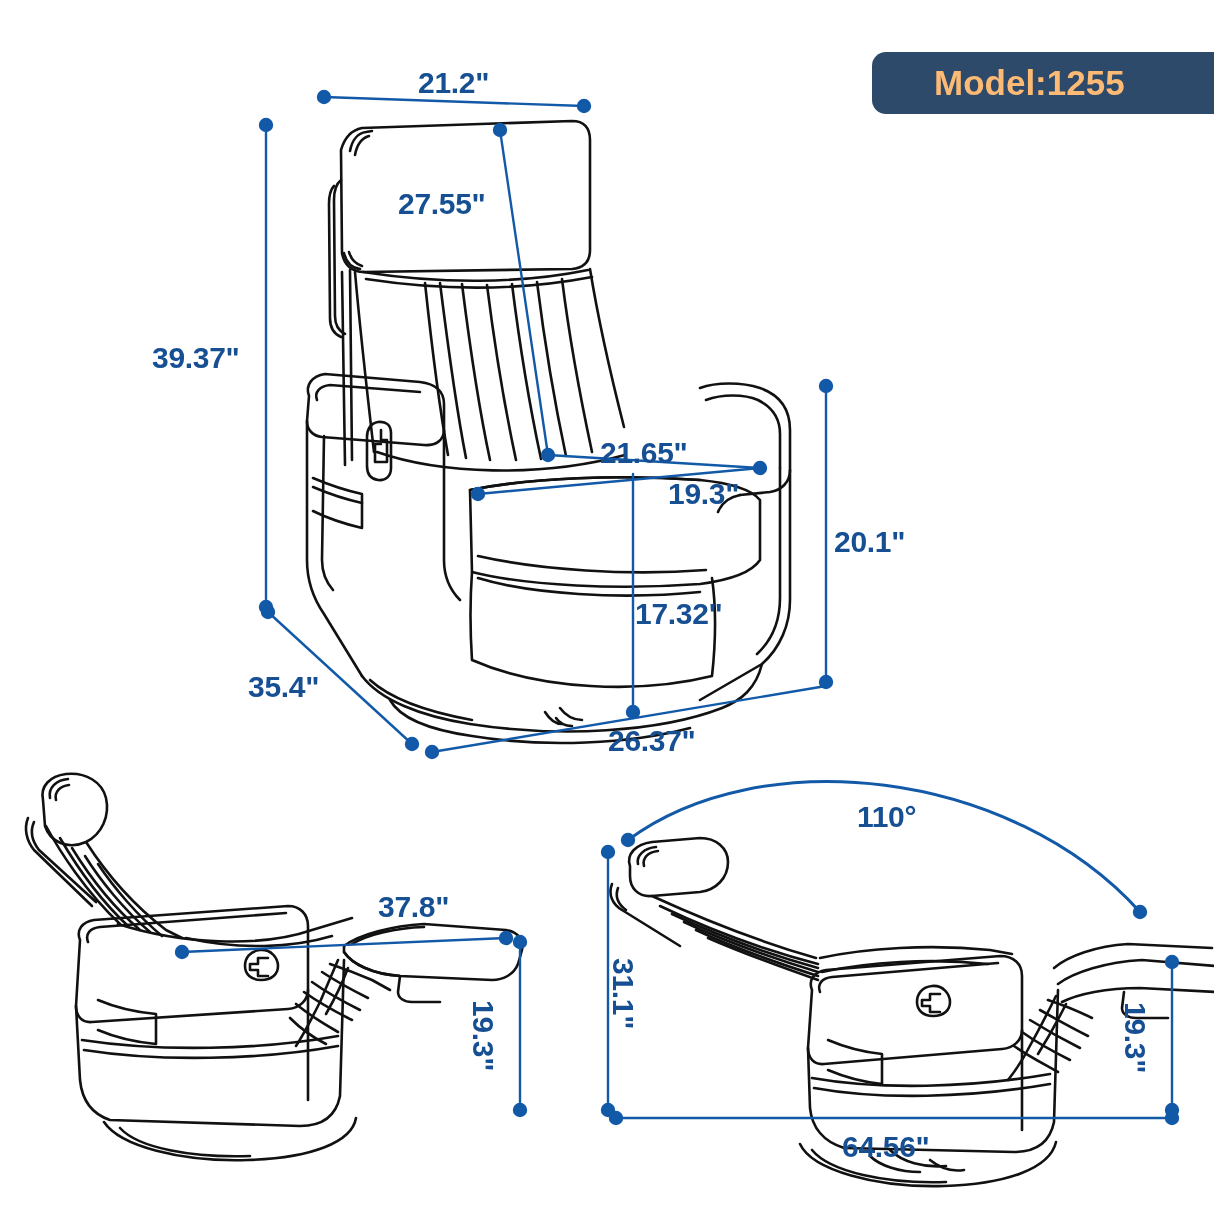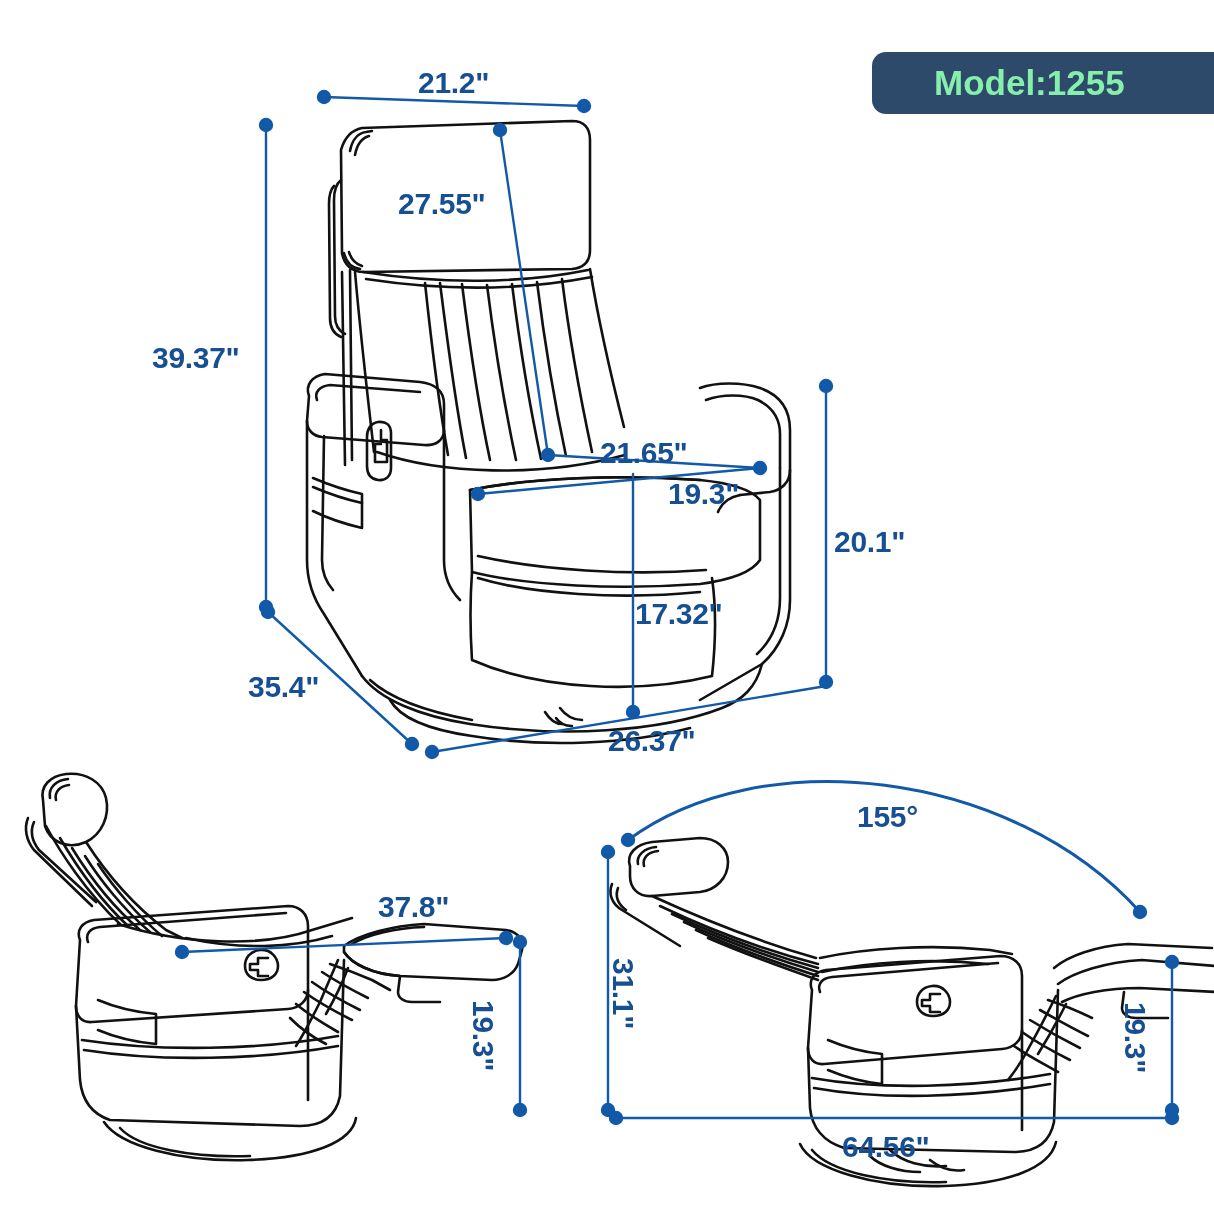--- a/index.html
+++ b/index.html
@@ -32,21 +32,21 @@
     height: 62px;
     background: #2e4a6b;
     border-radius: 14px 0 0 14px;
     box-sizing: border-box;
     padding: 0 34px 0 0;
     display: flex;
     align-items: center;
     justify-content: flex-start;
   }
   .badge-text {
-    color: #86efac;
+    color: #fdba74;
     font-size: 35px;
     font-weight: bold;
     letter-spacing: 0px;
     padding-left: 62px;
     white-space: nowrap;
     font-family: "Liberation Sans", sans-serif;
   }
   .dim-label {
     position: absolute;
     color: #174f93;
@@ -359,18 +359,18 @@
   <div class="dim-label" style="left:600px; top:436px;">21.65"</div>
   <div class="dim-label" style="left:668px; top:477px;">19.3"</div>
   <div class="dim-label" style="left:834px; top:525px;">20.1"</div>
   <div class="dim-label" style="left:635px; top:597px;">17.32"</div>
   <div class="dim-label" style="left:248px; top:670px;">35.4"</div>
   <div class="dim-label" style="left:608px; top:724px;">26.37"</div>
 
   <div class="dim-label" style="left:378px; top:890px;">37.8"</div>
   <div class="dim-label rot90" style="left:500px; top:1000px;">19.3"</div>
 
-  <div class="dim-label" style="left:857px; top:800px;">155°</div>
+  <div class="dim-label" style="left:857px; top:800px;">110°</div>
   <div class="dim-label rot90" style="left:640px; top:958px;">31.1"</div>
   <div class="dim-label rot90" style="left:1152px; top:1002px;">19.3"</div>
   <div class="dim-label" style="left:842px; top:1130px;">64.56"</div>
 
 </div>
 
 </body></html>

